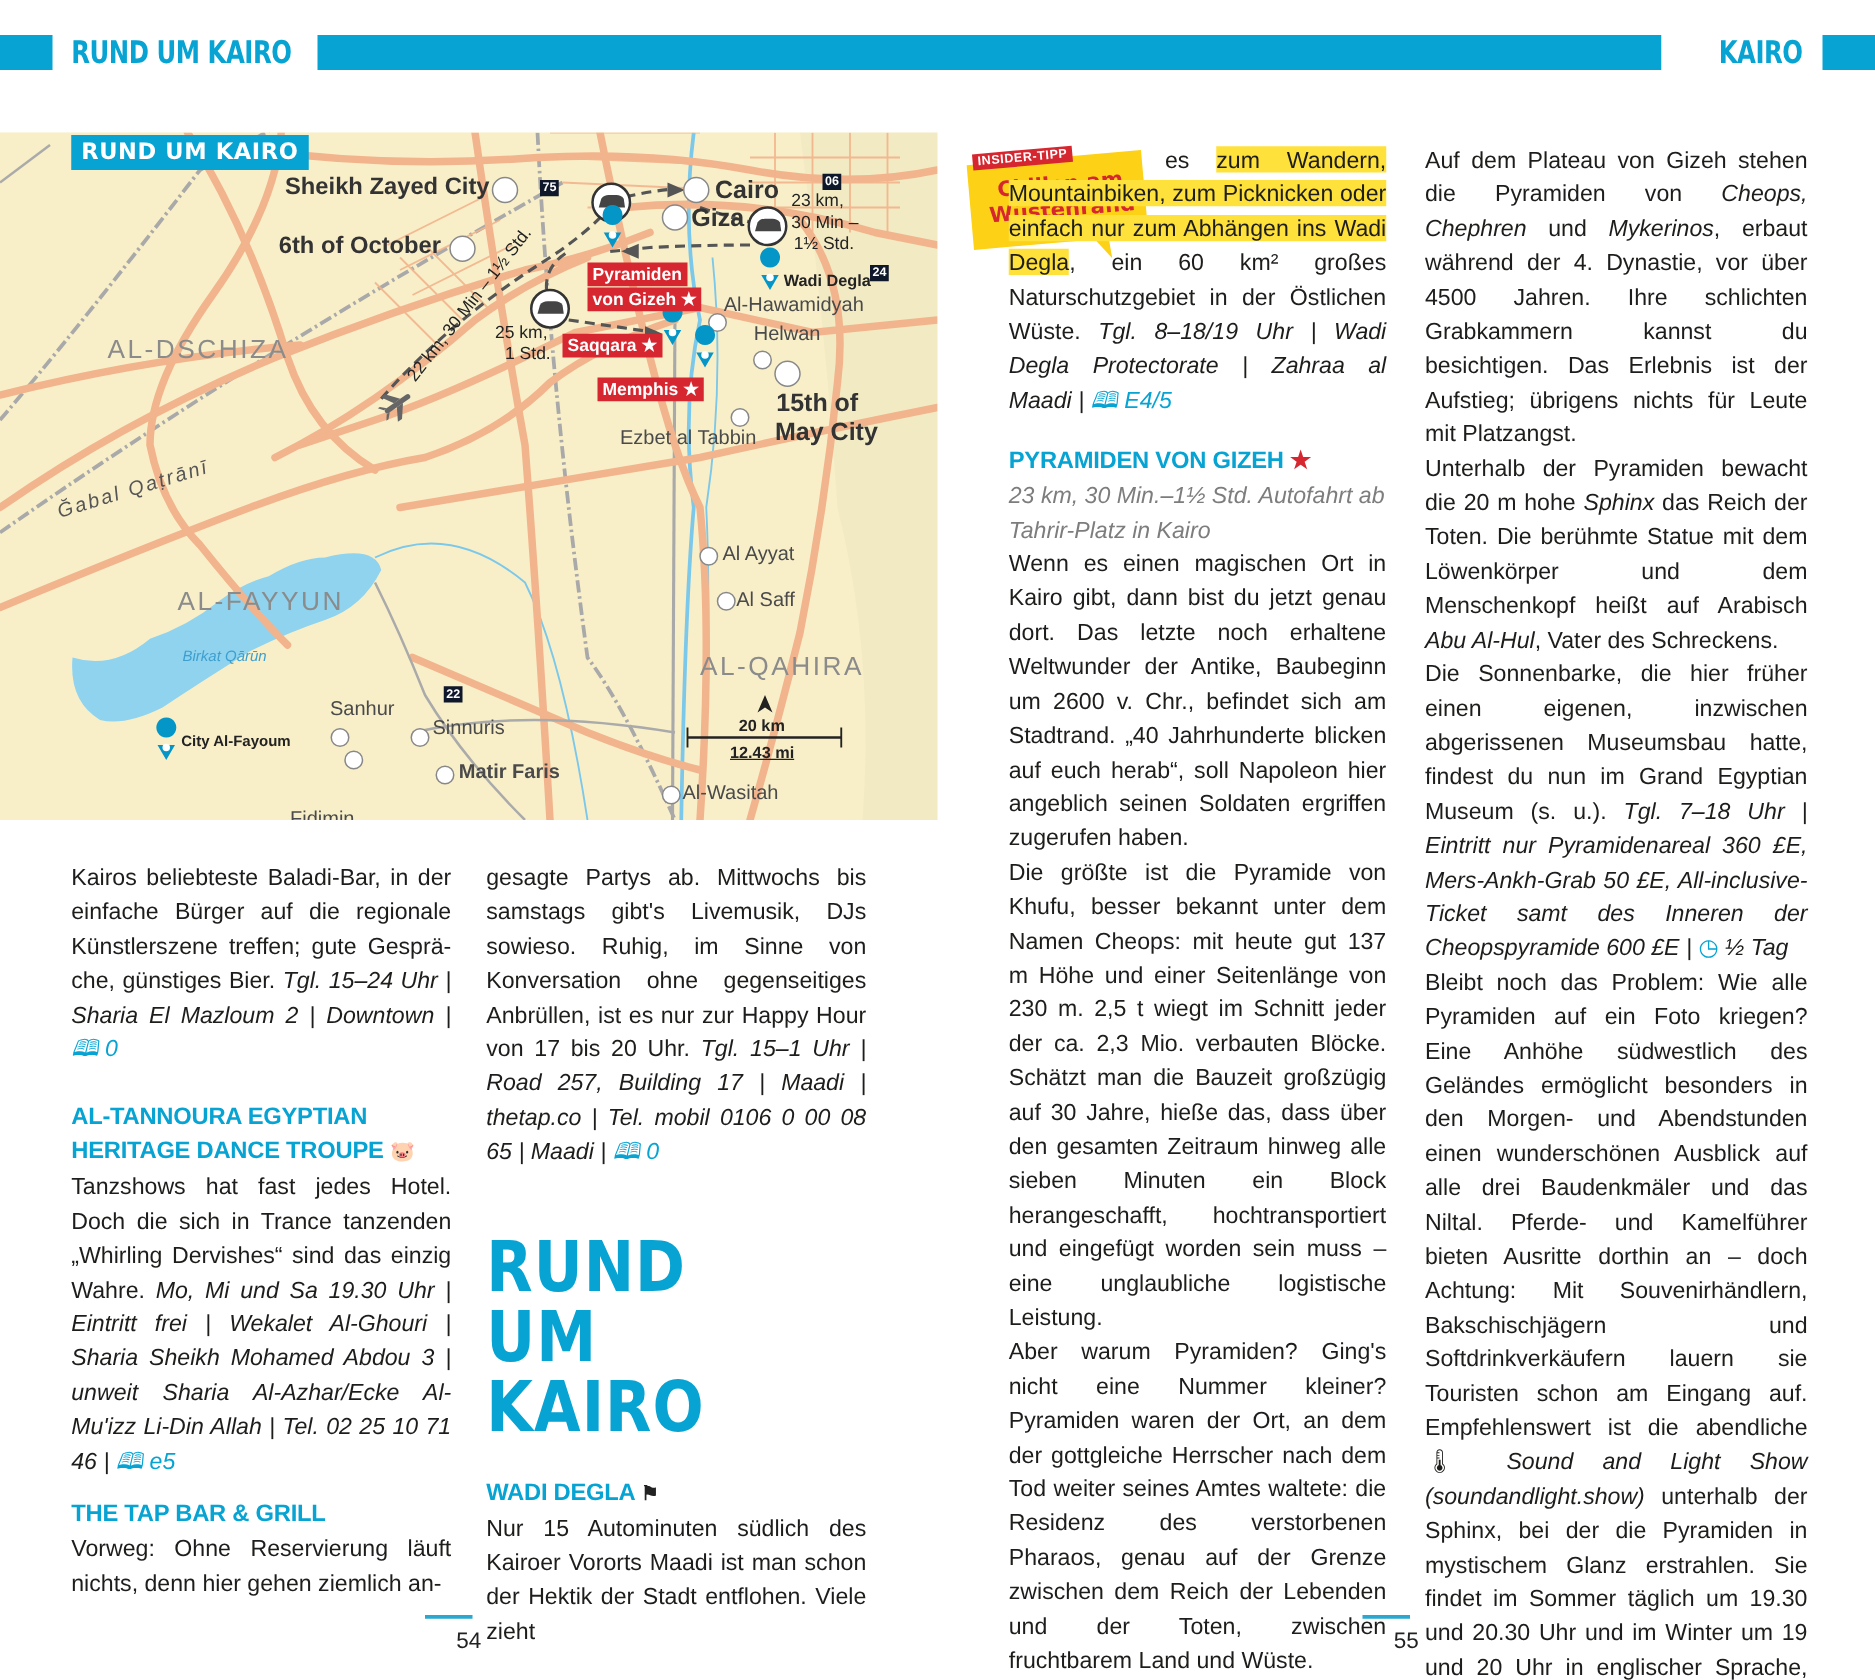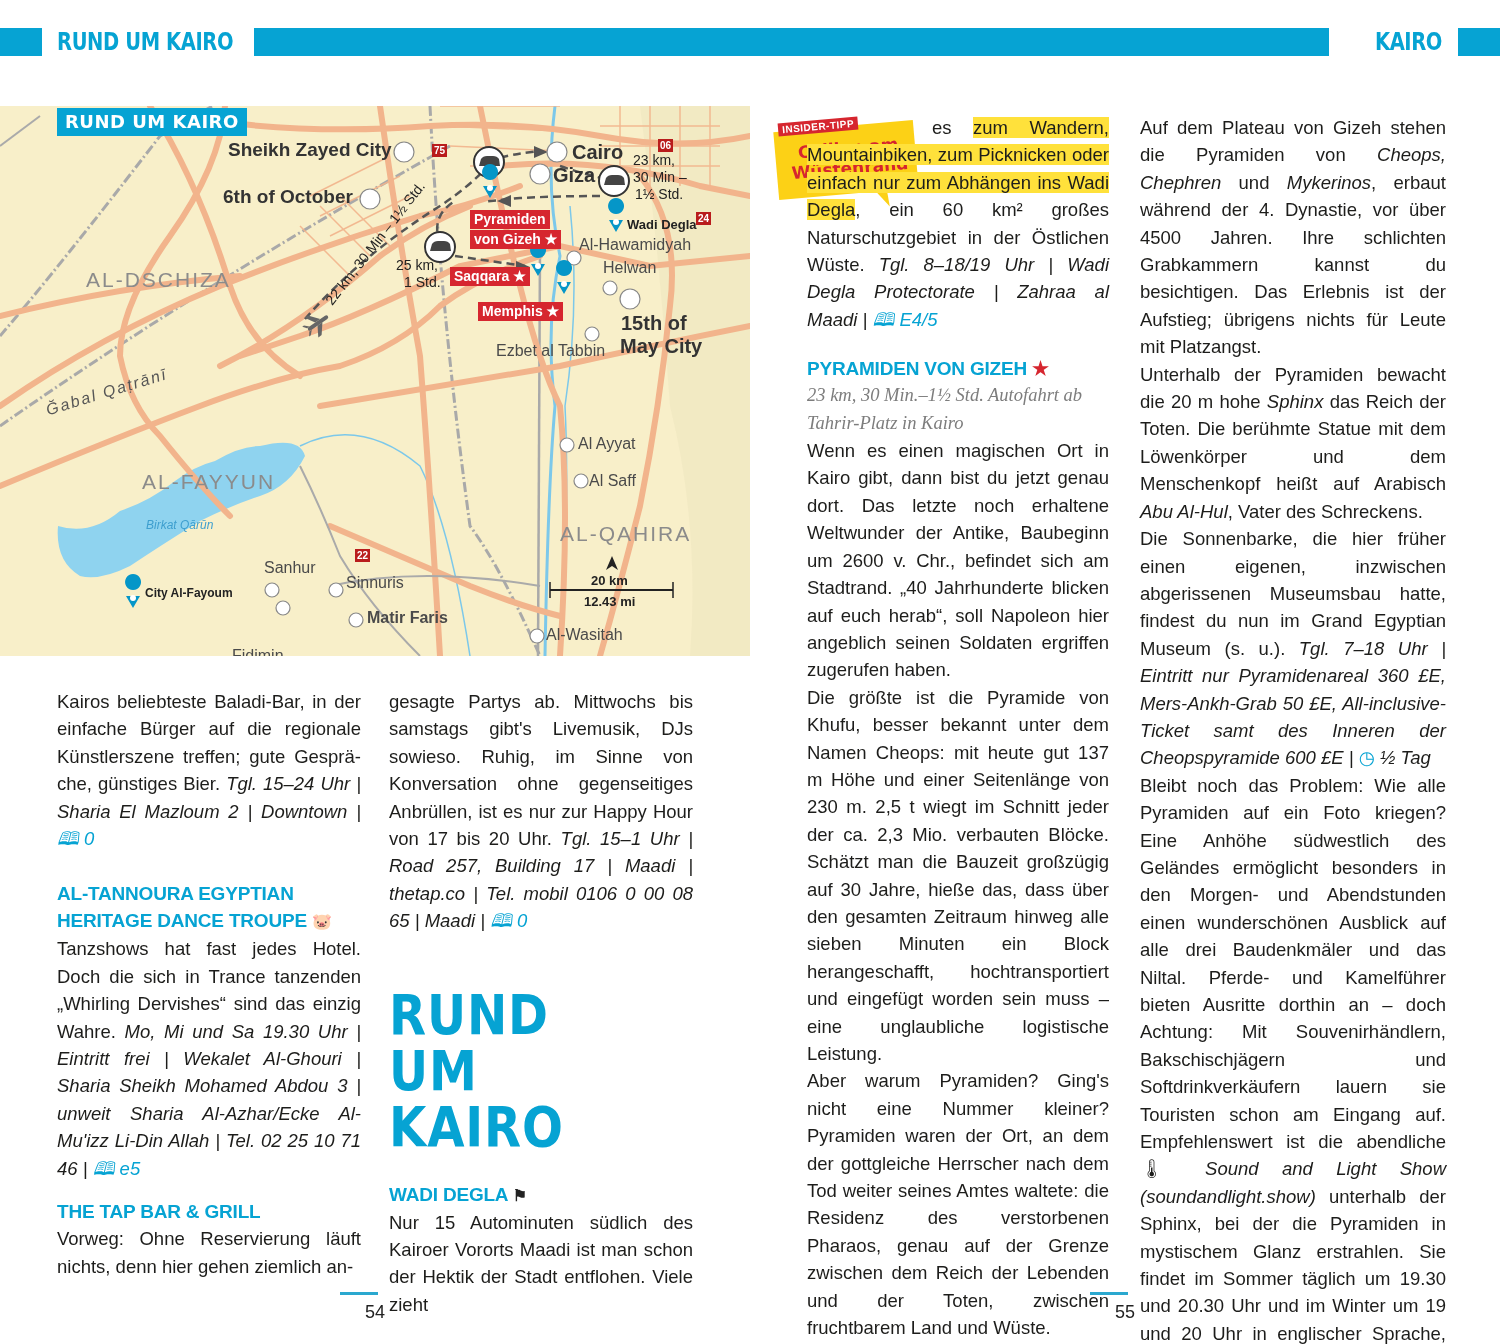--- a/index.html
+++ b/index.html
@@ -18,27 +18,27 @@
   .map svg { position: absolute; left: 0; top: 0; }
   .map-tag { position: absolute; left: 57px; top: 108px; height: 28px; padding: 0 8px; background: #06a3d3; color: #fff;
     font-family: "DejaVu Sans", sans-serif; font-weight: bold; font-size: 18px; line-height: 28px; letter-spacing: 0.5px; }
   .ml { position: absolute; white-space: nowrap; font-family: "Liberation Sans", sans-serif; color: #3c3c3c; }
   .ml.city { font-weight: bold; font-size: 19px; color: #333; }
   .ml.big { font-weight: bold; font-size: 20px; color: #333; }
   .ml.region { font-size: 21px; letter-spacing: 2px; color: #8b8b8b; }
   .ml.place { font-size: 16px; color: #4a4a4a; }
   .ml.small { font-size: 13px; color: #222; }
   .ml.red { background: #d6262f; color: #fff; font-weight: bold; font-size: 14px; padding: 1px 4px; line-height: 17px; }
-  .ml.road { background: #b91c1c; color: #fff; font-weight: bold; font-size: 10px; padding: 0 2px; line-height: 13px; }
+  .ml.road { background: #0f172a; color: #fff; font-weight: bold; font-size: 10px; padding: 0 2px; line-height: 13px; }
 
   
   .col { position: absolute; font-family: "Liberation Sans Narrow", "Liberation Sans", sans-serif; font-size: 18.5px; line-height: 27.4px; text-align: justify; hyphens: manual; color: #1d1d1b; }
   .col p { margin: 0; }
   .col .it { font-style: italic; }
-  .col .sub { font-style: italic; color: #7d7d7d; font-family: Liberation Serif, serif; }
+  .col .sub { font-style: italic; color: #7d7d7d; }
   .col .ref { color: #06a3d3; font-style: italic; }
   .col h3 { color: #06a3d3; font-weight: bold; font-size: 19px; line-height: 27px; letter-spacing: -0.2px; text-align: left; }
   .col .gap { height: 28px; }
   .big-title { color: #06a3d3; font-family: "DejaVu Sans", sans-serif; font-weight: bold; font-size: 56px; line-height: 56px;
     letter-spacing: 1px; transform: scaleX(0.86); transform-origin: left top; text-align: left; }
   .hl { background: #ffe13b; }
   .star { color: #d6262f; }
 
   
   .tip { position: absolute; left: 776px; top: 112px; width: 148px; height: 100px; }
@@ -214,21 +214,21 @@
   <div class="ml small" style="left:635px;top:80px;font-size:14px;">1½ Std.</div>
   <div class="ml small" style="left:396px;top:151px;font-size:14px;">25 km,</div>
   <div class="ml small" style="left:404px;top:168px;font-size:14px;">1 Std.</div>
 
   <div class="ml road" style="left:432px;top:38px;">75</div>
   <div class="ml road" style="left:658px;top:33px;">06</div>
   <div class="ml road" style="left:696px;top:106px;">24</div>
   <div class="ml road" style="left:355px;top:443px;">22</div>
 
   <div class="ml small" style="left:591px;top:467px;font-weight:bold;">20 km</div>
-  <div class="ml small" style="left:584px;top:488px;font-weight:bold;">12.43 mi</div>
+  <div class="ml small" style="left:584px;top:488px;font-weight:bold;text-decoration:underline;">12.43 mi</div>
 </div>
 <div class="map-tag">RUND UM KAIRO</div>
 
 <div class="col" style="left:57px;top:688px;width:304px;">
   <p>
     <span>Kairos beliebteste Baladi-Bar, in der einfache Bürger auf die regionale Künstlerszene treffen; gute Gesprä­che, günstiges Bier.</span>
     <span class="it">Tgl. 15–24 Uhr | Sharia El Mazloum 2 | Downtown |</span>
     <span class="ref">🕮 0</span>
   </p>
   <div class="gap"></div>

